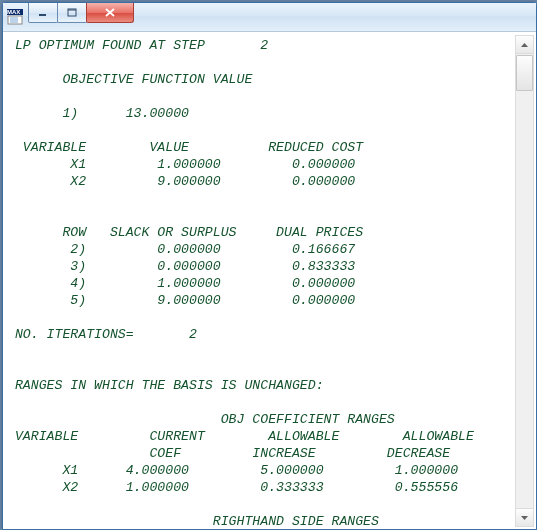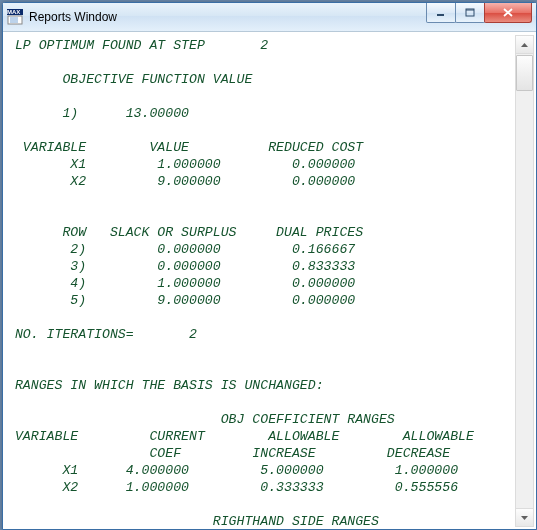--- a/index.html
+++ b/index.html
@@ -52,21 +52,20 @@
     <span class="app-ico">
       <svg width="16" height="16" viewBox="0 0 16 16">
         <rect x="0" y="0" width="16" height="6" fill="#0a2a6b"></rect>
         <text x="0" y="5" font-family="Arial" font-size="6" font-weight="bold" fill="#fff">MAX</text>
         <rect x="1" y="7" width="14" height="8" fill="#fff" stroke="#888"></rect>
         <line x1="3" y1="9" x2="11" y2="9" stroke="#7aa6d6"></line>
         <line x1="3" y1="11" x2="11" y2="11" stroke="#7aa6d6"></line>
         <line x1="3" y1="13" x2="11" y2="13" stroke="#7aa6d6"></line>
       </svg>
     </span>
-    <span class="title">Reports Window</span>
     <div class="winbtns">
       <div class="wbtn">
         <svg width="10" height="8">
             <line x1="1" y1="6" x2="8" y2="6" stroke="#2d4a6a" stroke-width="2"></line>
           </svg>
       </div>
       <div class="wbtn">
         <svg width="10" height="9">
             <rect x="1" y="1" width="8" height="7" fill="none" stroke="#2d4a6a"></rect>
             <line x1="1" y1="2" x2="9" y2="2" stroke="#2d4a6a"></line>

